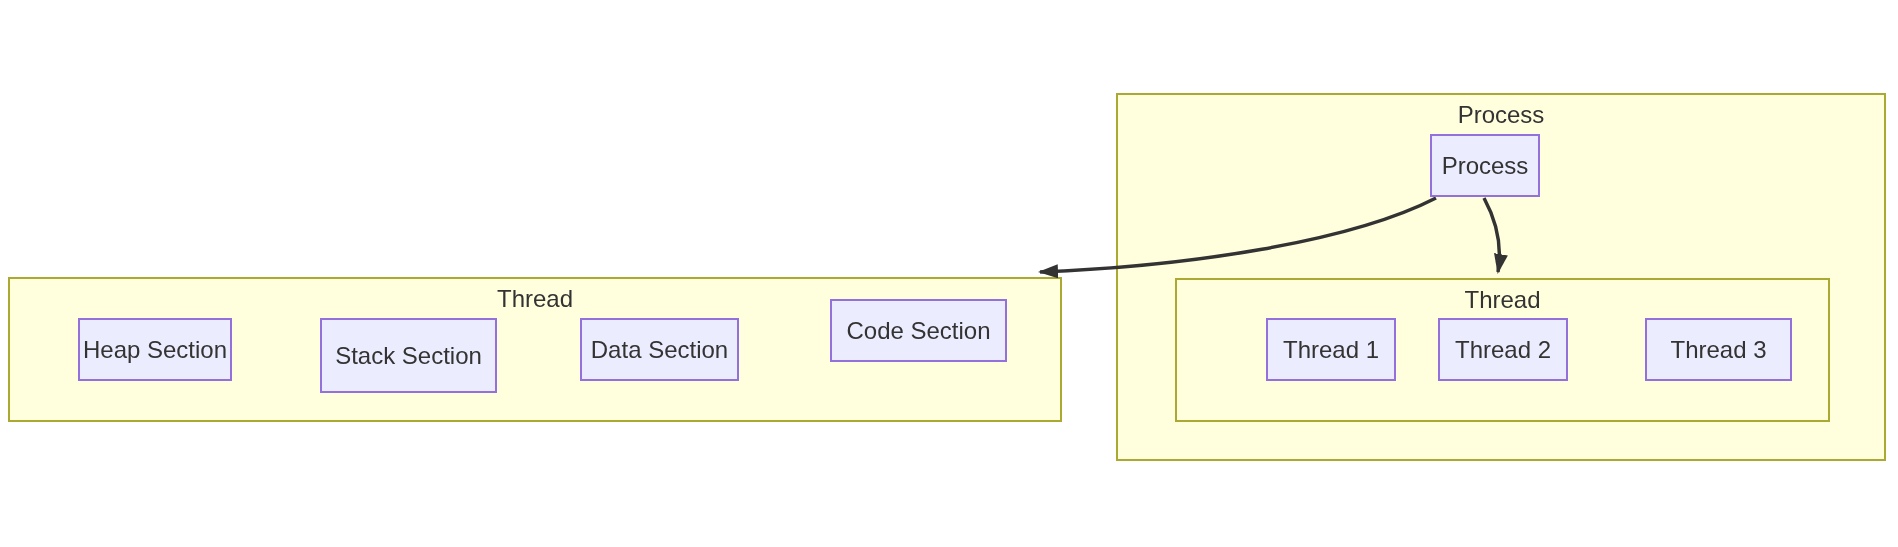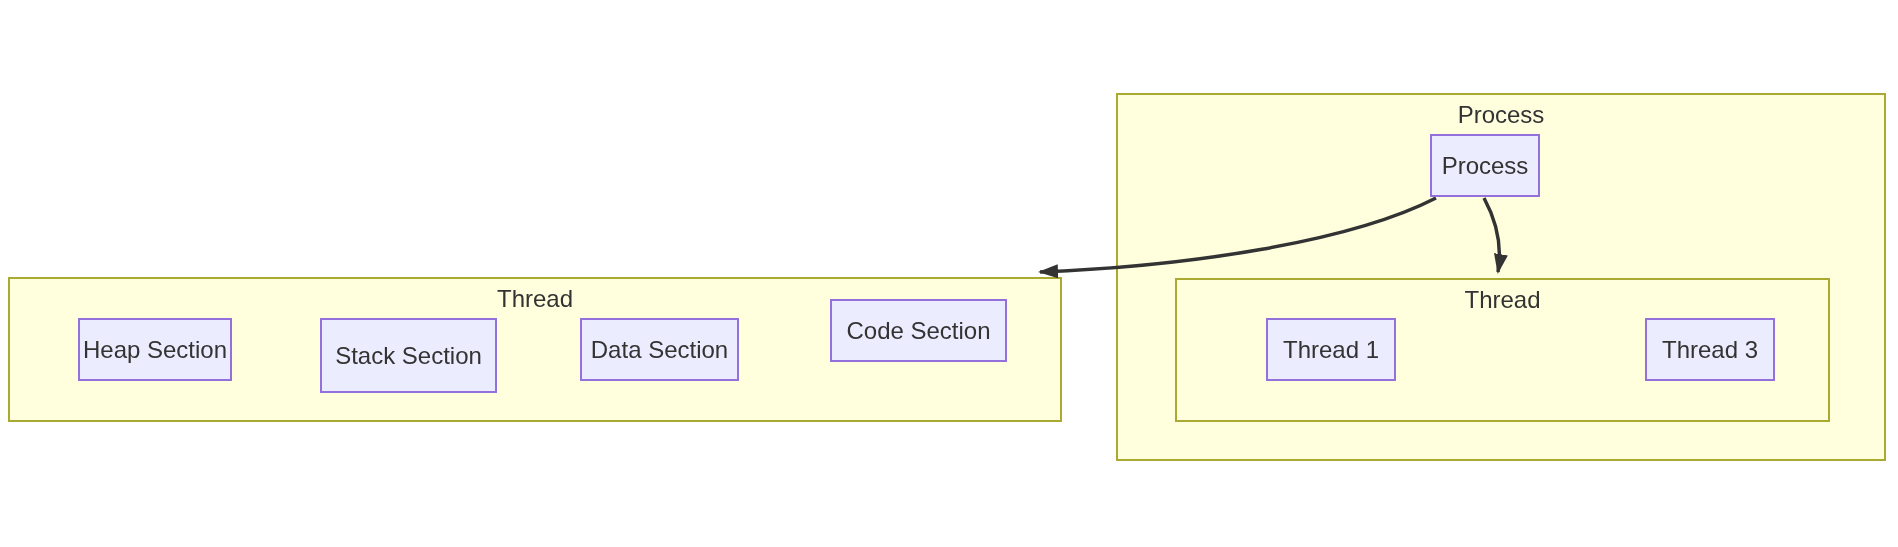--- a/index.html
+++ b/index.html
@@ -91,15 +91,16 @@
   </svg>
 
   <div class="node" style="left:1430px; top:134px; width:110px; height:63px;">Process</div>
 
   <div class="node" style="left:63px; top:318px; width:154px; height:63px;margin-left:15px;">Heap Section</div>
   <div class="node" style="left:320px; top:318px; width:177px; height:75px;">Stack Section</div>
   <div class="node" style="left:580px; top:318px; width:159px; height:63px;">Data Section</div>
   <div class="node" style="left:830px; top:299px; width:177px; height:63px;">Code Section</div>
 
   <div class="node" style="left:1230px; top:318px; width:130px; height:63px;margin-left:36px;">Thread 1</div>
-  <div class="node" style="left:1645px; top:318px; width:130px; height:63px;">Thread 3</div>
+  <div class="node" style="left:1438px; top:318px; width:130px; height:63px;">Thread 2</div>
+  <div class="node" style="left:1645px; top:318px; width:147px; height:63px;">Thread 3</div>
 
 </div>
 
 </body></html>

